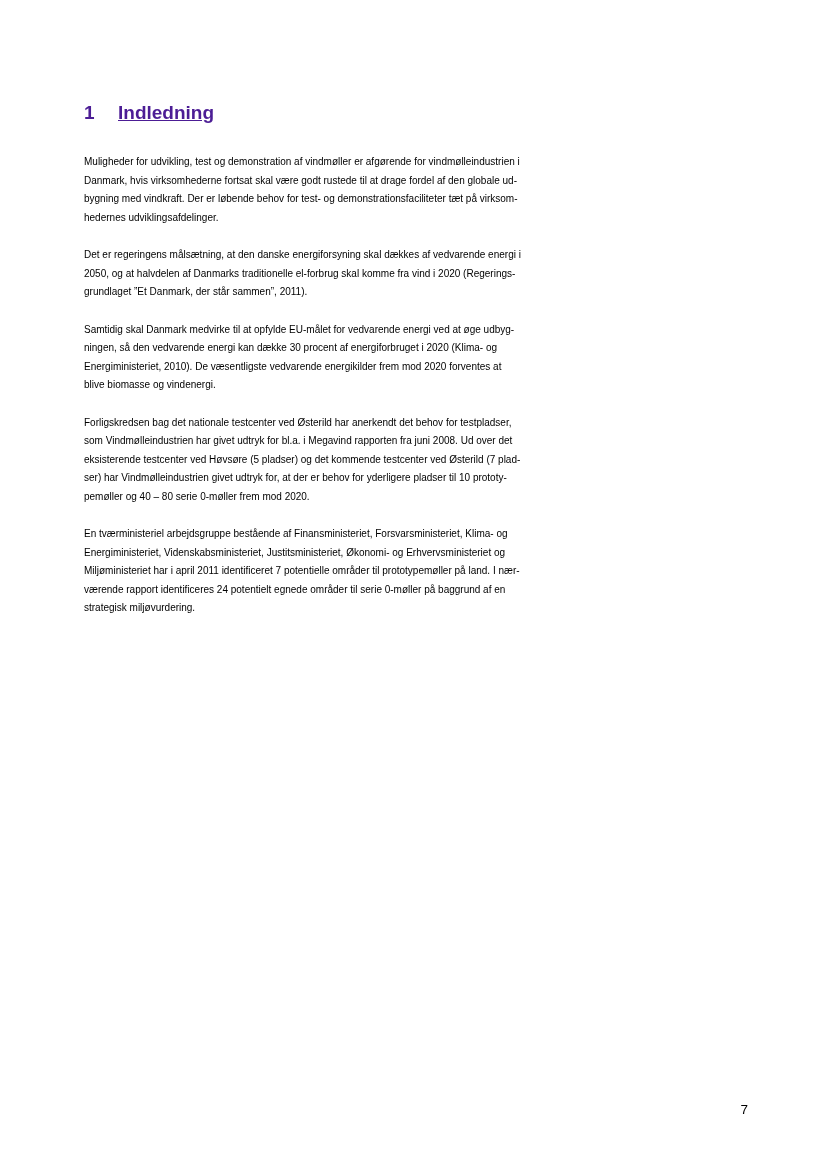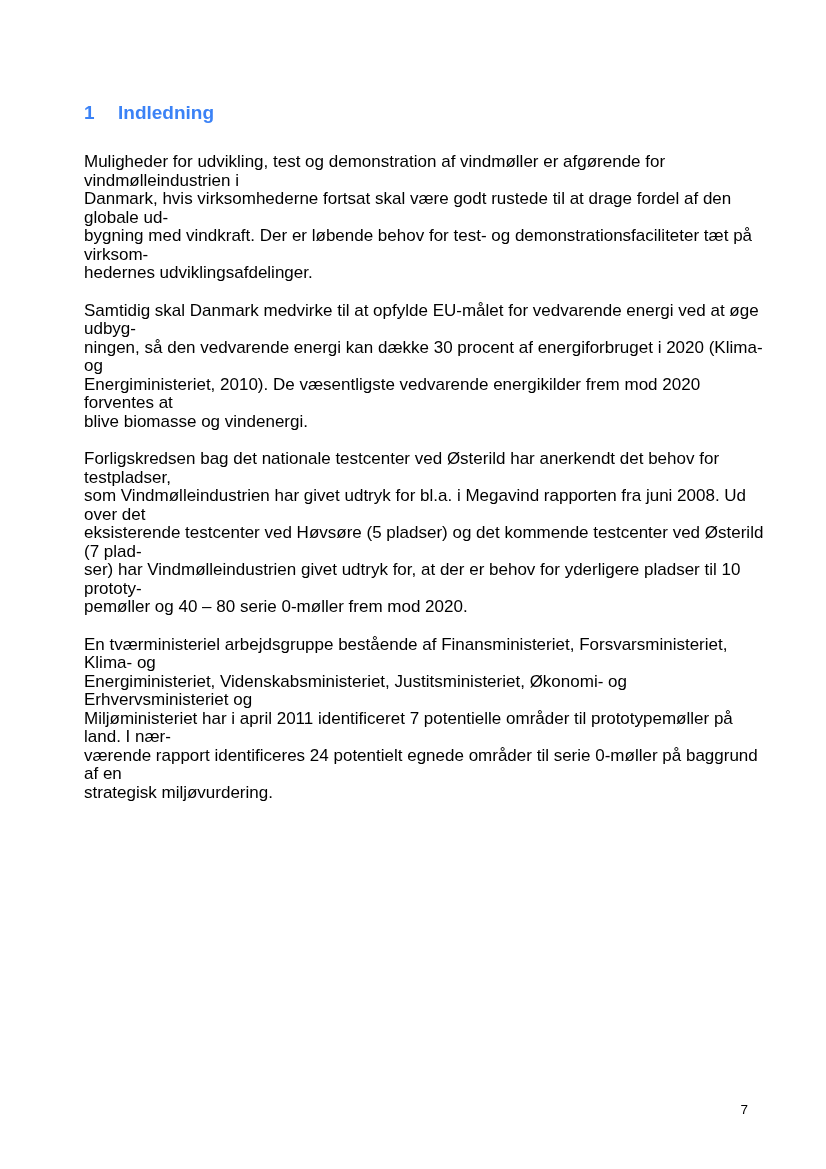--- a/index.html
+++ b/index.html
@@ -20,28 +20,29 @@
   .content {
     position: absolute;
     left: 84px;
     top: 102px;
     width: 690px;
   }
   .doc-heading {
     font-size: 19px;
     font-weight: bold;
     margin: 0 0 29px 0;
-    color: #3b82f6;
+    color: #4c1d95;
+    text-decoration: underline;
   }
   .heading-number {
     display: inline-block;
     width: 34px;
   }
   .body-para {
-    font-size: 17px;
+    font-size: 10px;
     line-height: 18.5px;
     margin: 16px 0 19px 0;
     white-space: pre-line;
     color: #000000;
   }
   .page-number {
     position: absolute;
     right: 78px;
     bottom: 52px;
     font-size: 13.5px;
@@ -52,20 +53,23 @@
 <body>
 
 <div class="page">
   <div class="content">
     <h1 class="doc-heading"><span class="heading-number">1</span><span>Indledning</span></h1>
 
     <p class="body-para">Muligheder for udvikling, test og demonstration af vindmøller er afgørende for vindmølleindustrien i
 Danmark, hvis virksomhederne fortsat skal være godt rustede til at drage fordel af den globale ud-
 bygning med vindkraft. Der er løbende behov for test- og demonstrationsfaciliteter tæt på virksom-
 hedernes udviklingsafdelinger.</p>
+    <p class="body-para">Det er regeringens målsætning, at den danske energiforsyning skal dækkes af vedvarende energi i
+2050, og at halvdelen af Danmarks traditionelle el-forbrug skal komme fra vind i 2020 (Regerings-
+grundlaget ”Et Danmark, der står sammen”, 2011).</p>
     <p class="body-para">Samtidig skal Danmark medvirke til at opfylde EU-målet for vedvarende energi ved at øge udbyg-
 ningen, så den vedvarende energi kan dække 30 procent af energiforbruget i 2020 (Klima- og
 Energiministeriet, 2010). De væsentligste vedvarende energikilder frem mod 2020 forventes at
 blive biomasse og vindenergi.</p>
     <p class="body-para">Forligskredsen bag det nationale testcenter ved Østerild har anerkendt det behov for testpladser,
 som Vindmølleindustrien har givet udtryk for bl.a. i Megavind rapporten fra juni 2008. Ud over det
 eksisterende testcenter ved Høvsøre (5 pladser) og det kommende testcenter ved Østerild (7 plad-
 ser) har Vindmølleindustrien givet udtryk for, at der er behov for yderligere pladser til 10 prototy-
 pemøller og 40 – 80 serie 0-møller frem mod 2020.</p>
     <p class="body-para">En tværministeriel arbejdsgruppe bestående af Finansministeriet, Forsvarsministeriet, Klima- og

